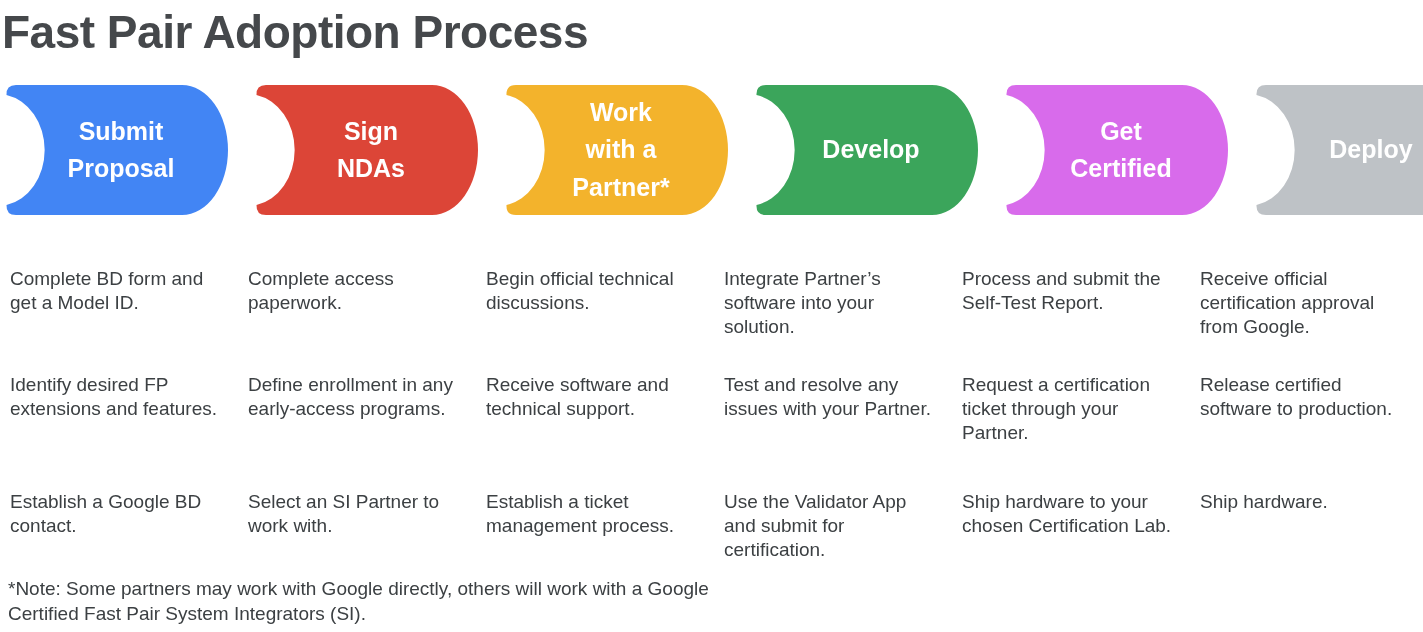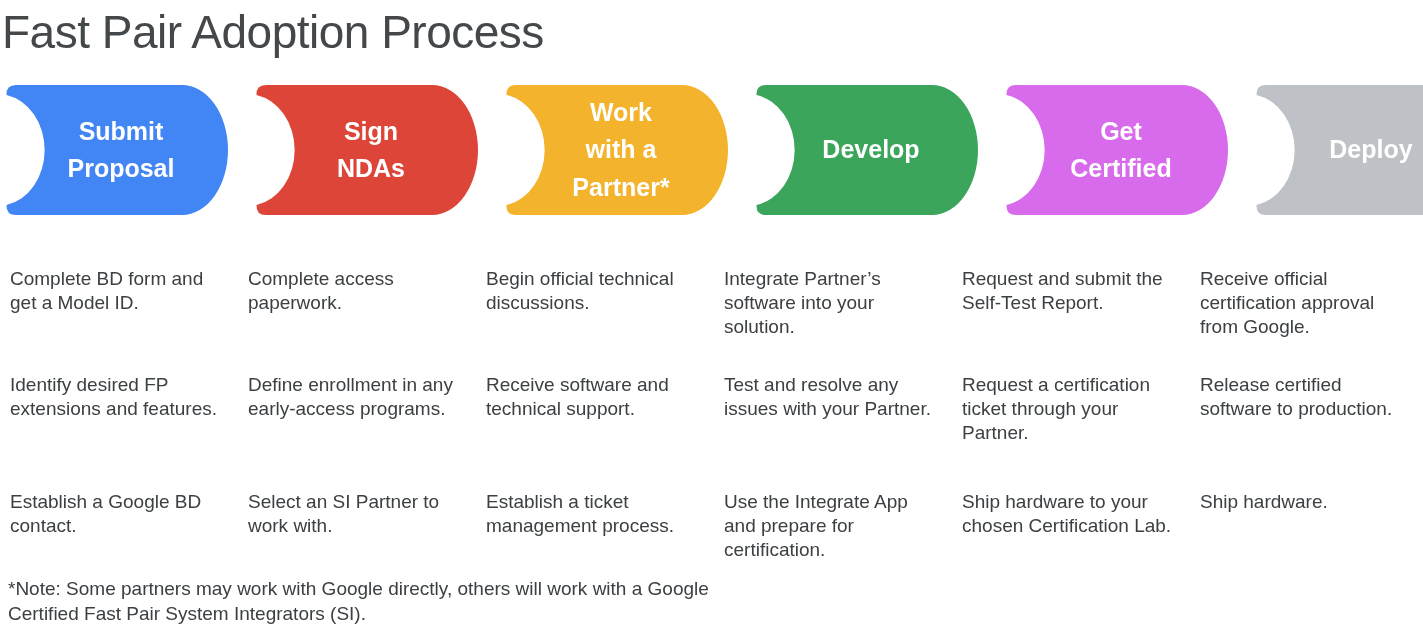--- a/index.html
+++ b/index.html
@@ -12,21 +12,21 @@
     height: 632px;
     background: #ffffff;
     overflow: hidden;
   }
 
   .title {
     position: absolute;
     top: 6px;
     left: 2px;
     font-size: 46px;
-    font-weight: 400;
+    font-weight: 700;
     letter-spacing: -0.5px;
     color: #45484b;
     line-height: 1.15;
   }
 
   .pills {
     position: absolute;
     top: 85px;
     left: 0;
     display: flex;
@@ -141,33 +141,33 @@
     </div>
 
   </div>
 
   <div class="grid">
 
     <div class="cell">Complete BD form and get a Model ID.</div>
     <div class="cell">Complete access paperwork.</div>
     <div class="cell">Begin official technical discussions.</div>
     <div class="cell">Integrate Partner’s software into your solution.</div>
-    <div class="cell">Request and submit the Self-Test Report.</div>
+    <div class="cell">Process and submit the Self-Test Report.</div>
     <div class="cell c6">Receive official certification approval from Google.</div>
 
     <div class="cell">Identify desired FP extensions and features.</div>
     <div class="cell">Define enrollment in any early-access programs.</div>
     <div class="cell">Receive software and technical support.</div>
     <div class="cell">Test and resolve any issues with your Partner.</div>
     <div class="cell">Request a certification ticket through your Partner.</div>
     <div class="cell c6">Release certified software to production.</div>
 
     <div class="cell">Establish a Google BD contact.</div>
     <div class="cell">Select an SI Partner to work with.</div>
     <div class="cell">Establish a ticket management process.</div>
-    <div class="cell">Use the Integrate App and prepare for certification.</div>
+    <div class="cell">Use the Validator App and submit for certification.</div>
     <div class="cell">Ship hardware to your chosen Certification Lab.</div>
     <div class="cell c6">Ship hardware.</div>
   </div>
 
   <div class="footnote">*Note: Some partners may work with Google directly, others will work with a Google Certified Fast Pair System Integrators (SI).</div>
 
 </div>
 
 </body></html>

